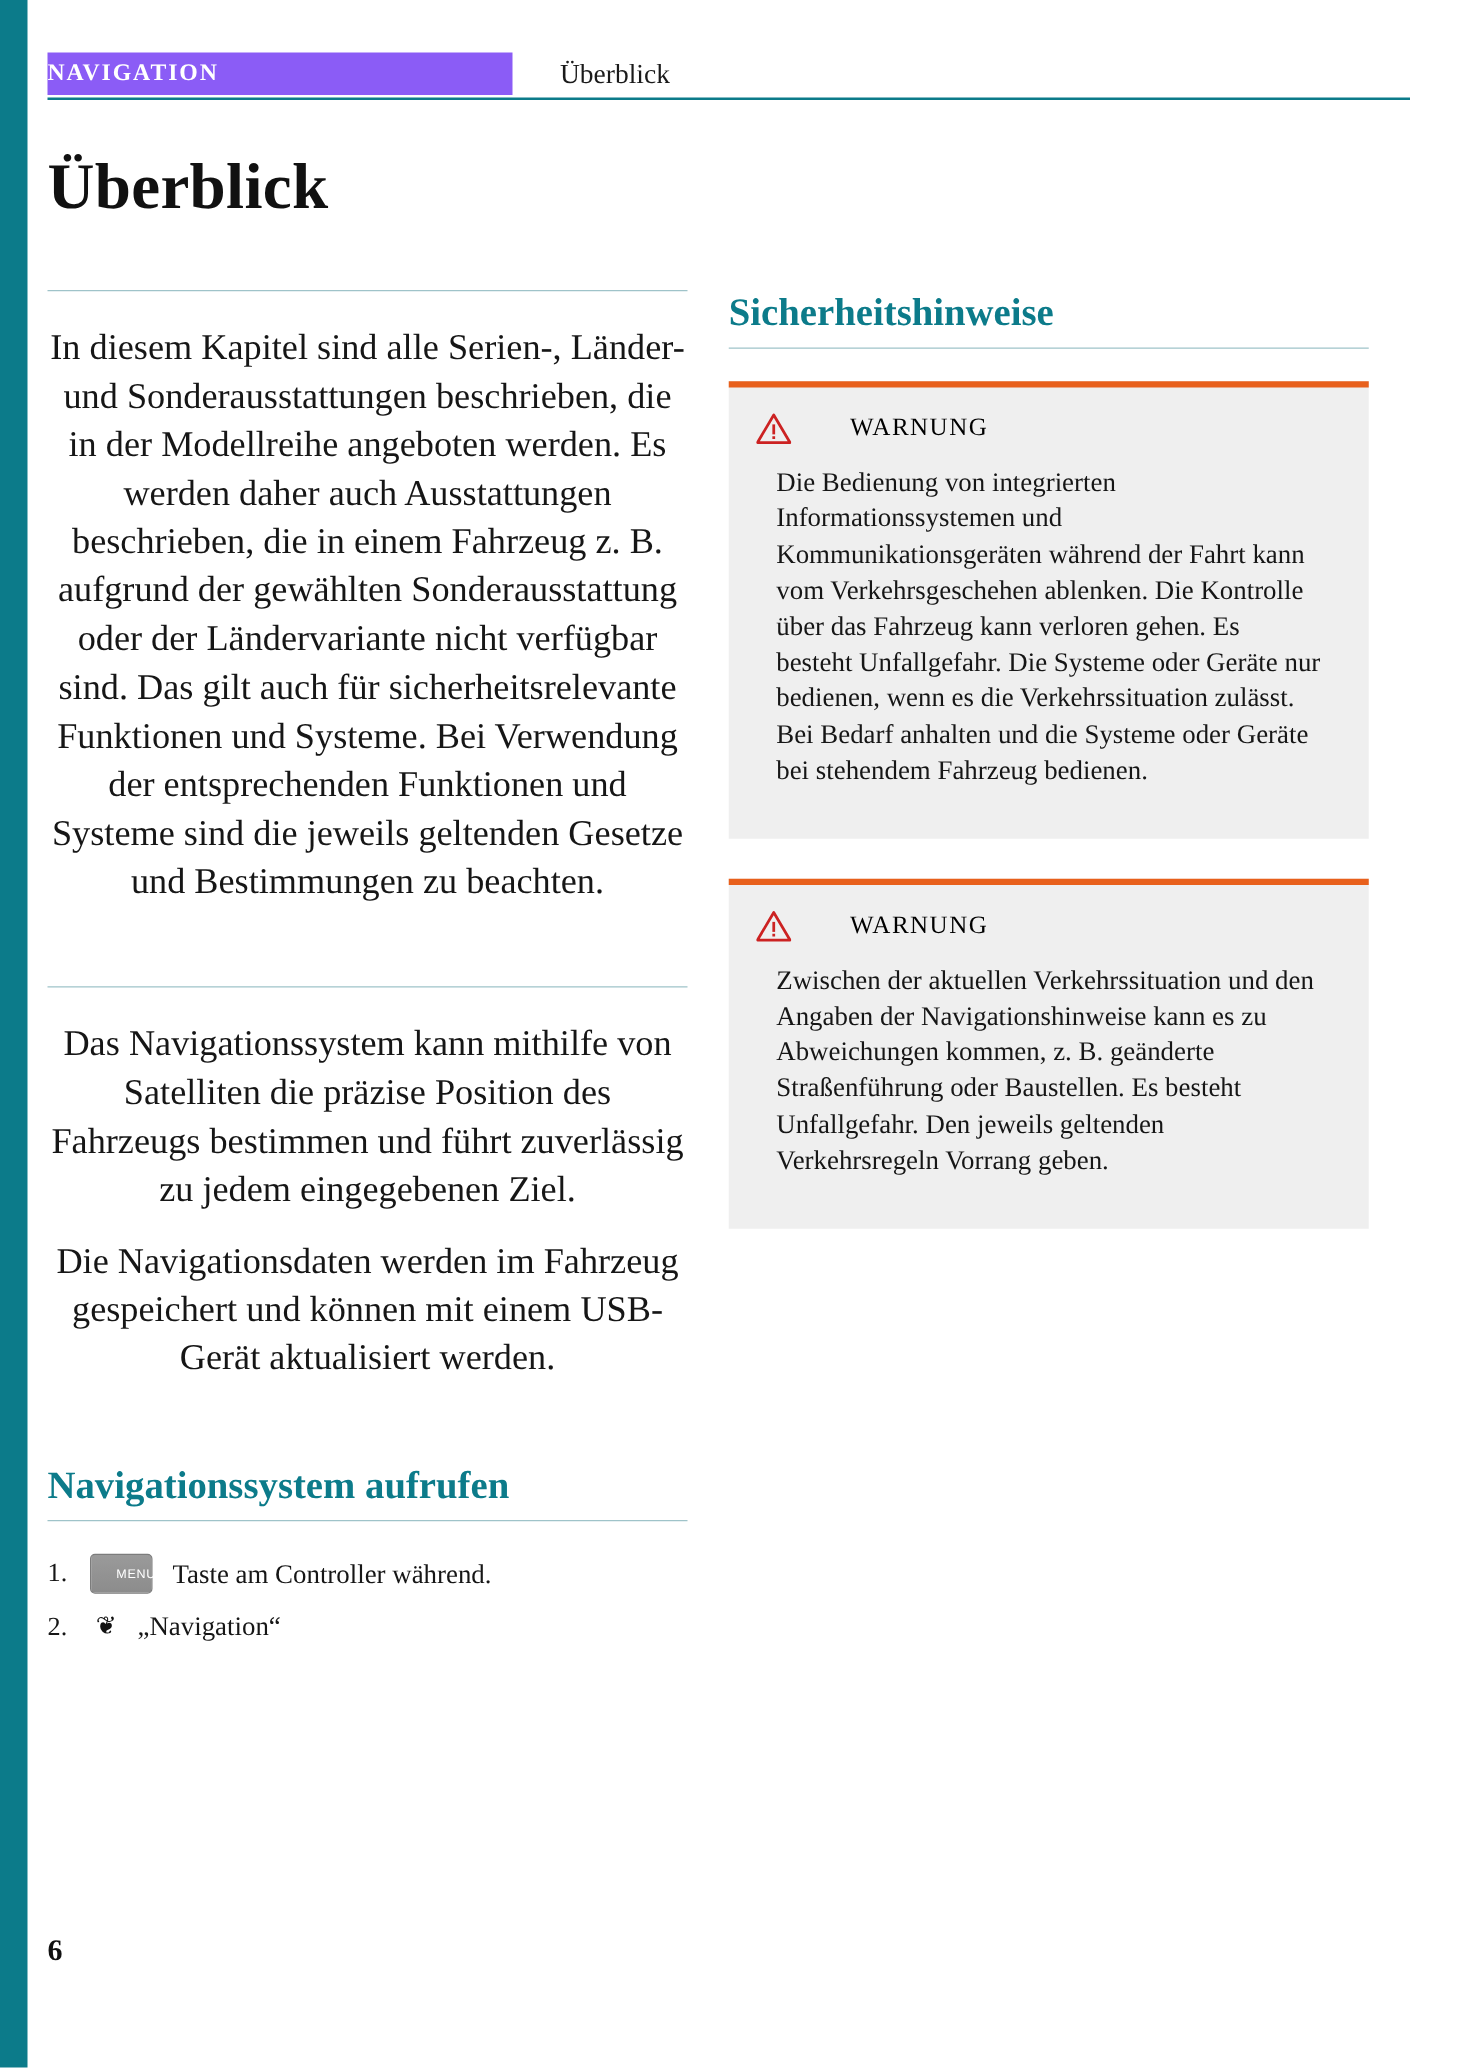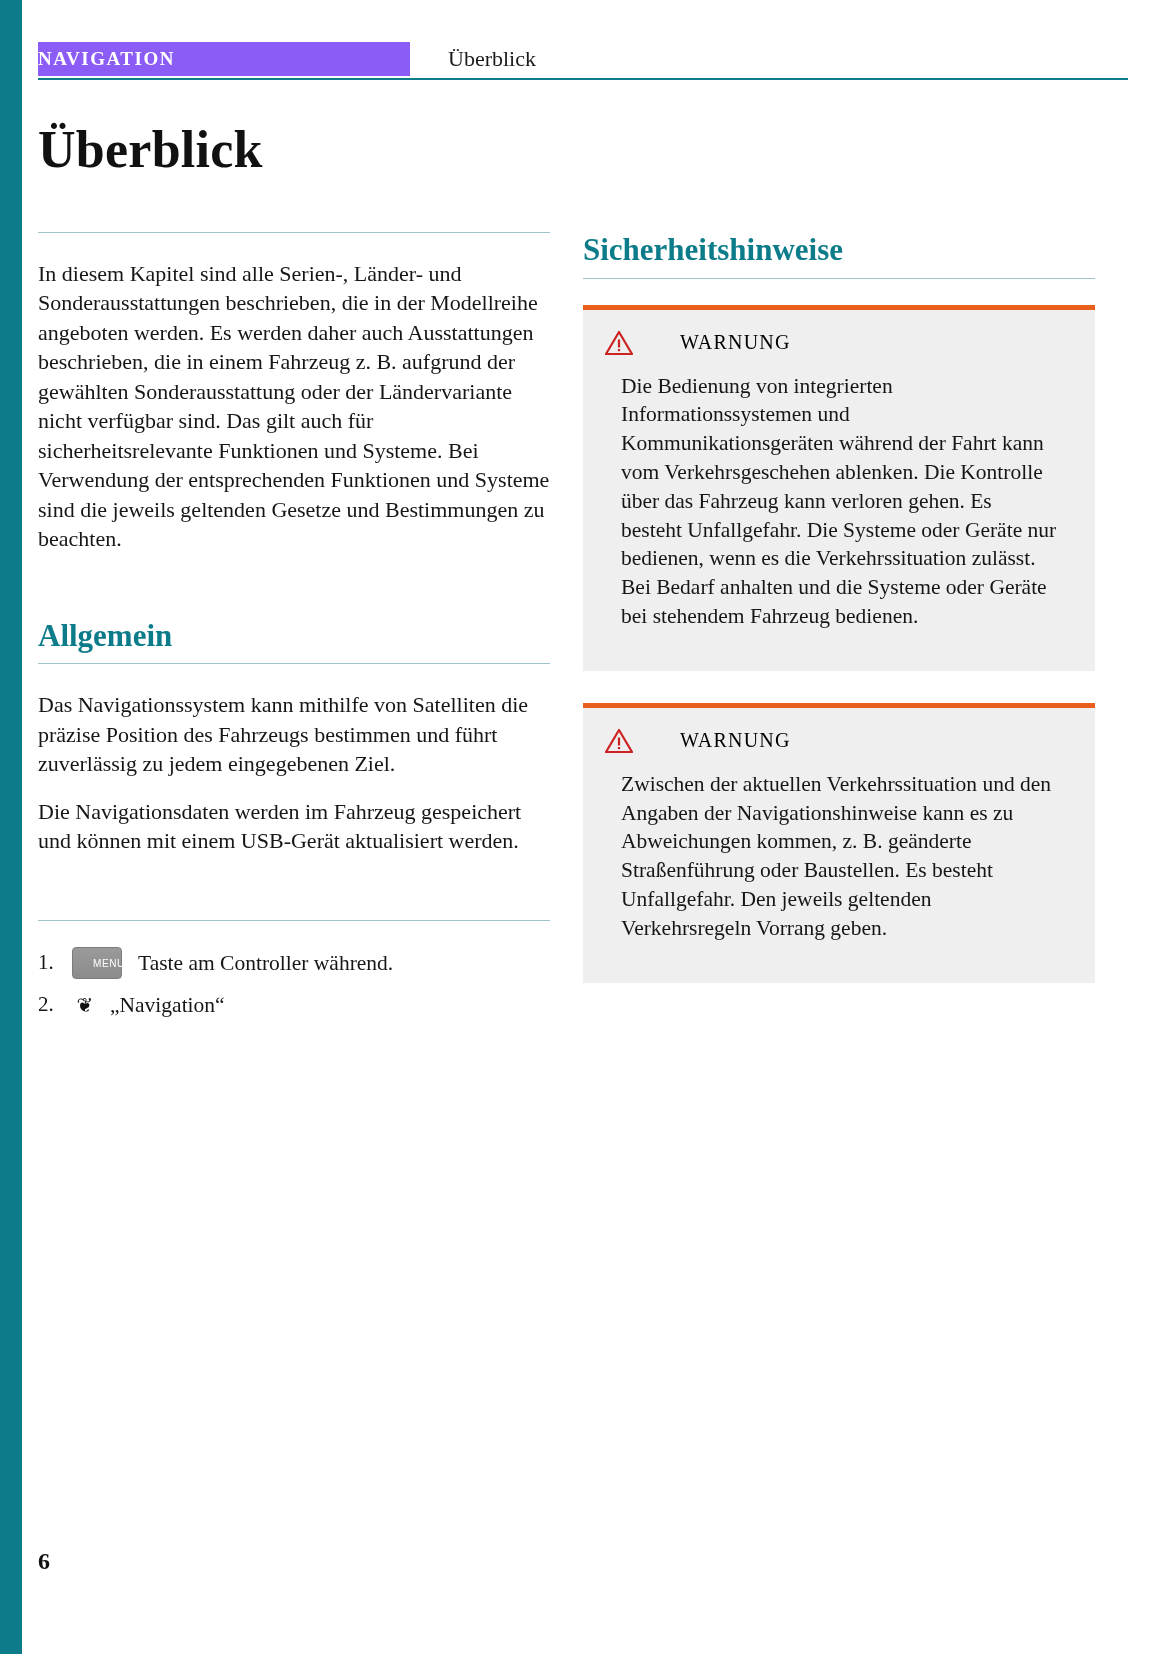--- a/index.html
+++ b/index.html
@@ -103,25 +103,25 @@
     color: #0c7b8a;
     margin: 0 0 10px 0;
     line-height: 1.15;
   }
   .h-rule {
     height: 1px;
     background: #9fc3c9;
     margin: 0 0 26px 0;
   }
   .body-p {
-    font-size: 22px;
+    font-size: 29px;
     line-height: 1.34;
     margin: 0 0 18px 0;
     color: #161616;
-    text-align: left;
+    text-align: center;
   }
   .gap-lg { height: 46px; }
 
   
   .warn-box {
     background: #efefef;
     border-top: 5px solid #e8601c;
     padding: 20px 22px 24px 22px;
     box-sizing: border-box;
     margin-bottom: 32px;
@@ -223,27 +223,27 @@
 
   <div class="page-title">Überblick</div>
 
   <div class="col-left">
 
     <div class="h-rule"></div>
     <p class="body-p">In diesem Kapitel sind alle Serien-, Länder- und Sonderausstattungen beschrieben, die in der Modellreihe angeboten werden. Es werden daher auch Ausstattungen beschrieben, die in einem Fahrzeug z. B. aufgrund der gewählten Sonderausstattung oder der Ländervariante nicht verfügbar sind. Das gilt auch für sicherheitsrelevante Funktionen und Systeme. Bei Verwendung der entsprechenden Funktionen und Systeme sind die jeweils geltenden Gesetze und Bestimmungen zu beachten.</p>
 
     <div class="gap-lg"></div>
 
-    <h2 class="section-h">Allgemein</h2>
     <div class="h-rule"></div>
     <p class="body-p">Das Navigationssystem kann mithilfe von Satelliten die präzise Position des Fahrzeugs bestimmen und führt zuverlässig zu jedem eingegebenen Ziel.</p>
     <p class="body-p">Die Navigationsdaten werden im Fahrzeug gespeichert und können mit einem USB-Gerät aktualisiert werden.</p>
 
     <div class="gap-lg"></div>
 
+    <h2 class="section-h">Navigationssystem aufrufen</h2>
     <div class="h-rule"></div>
 
     <ul class="steps">
       <li class="step">
         <span class="step-num">1.</span>
         <span class="key-btn">MENU</span>
         <span class="step-text">Taste am Controller während.</span>
       </li>
       <li class="step">
         <span class="step-num">2.</span>

